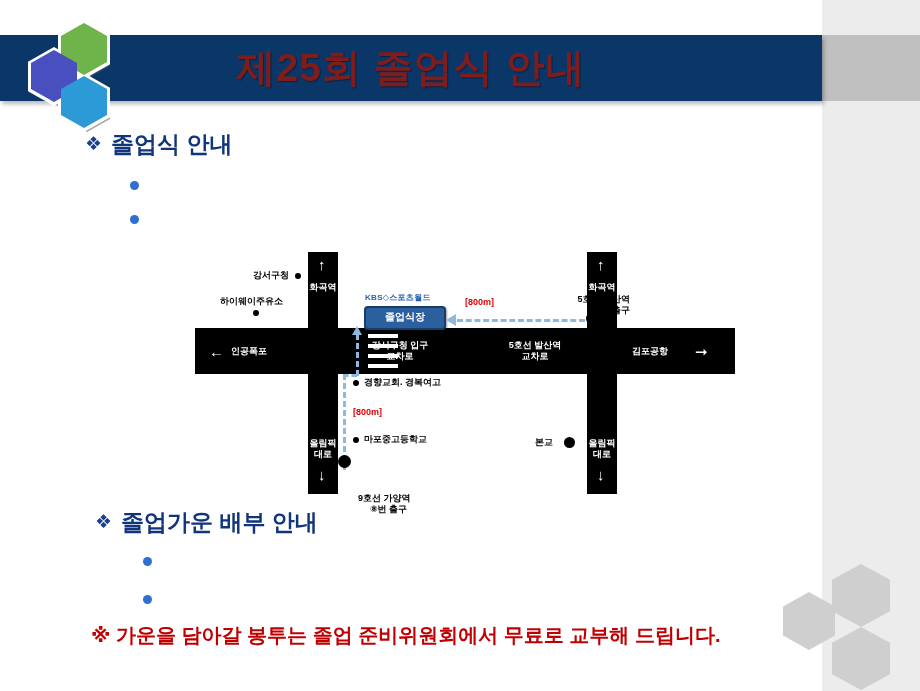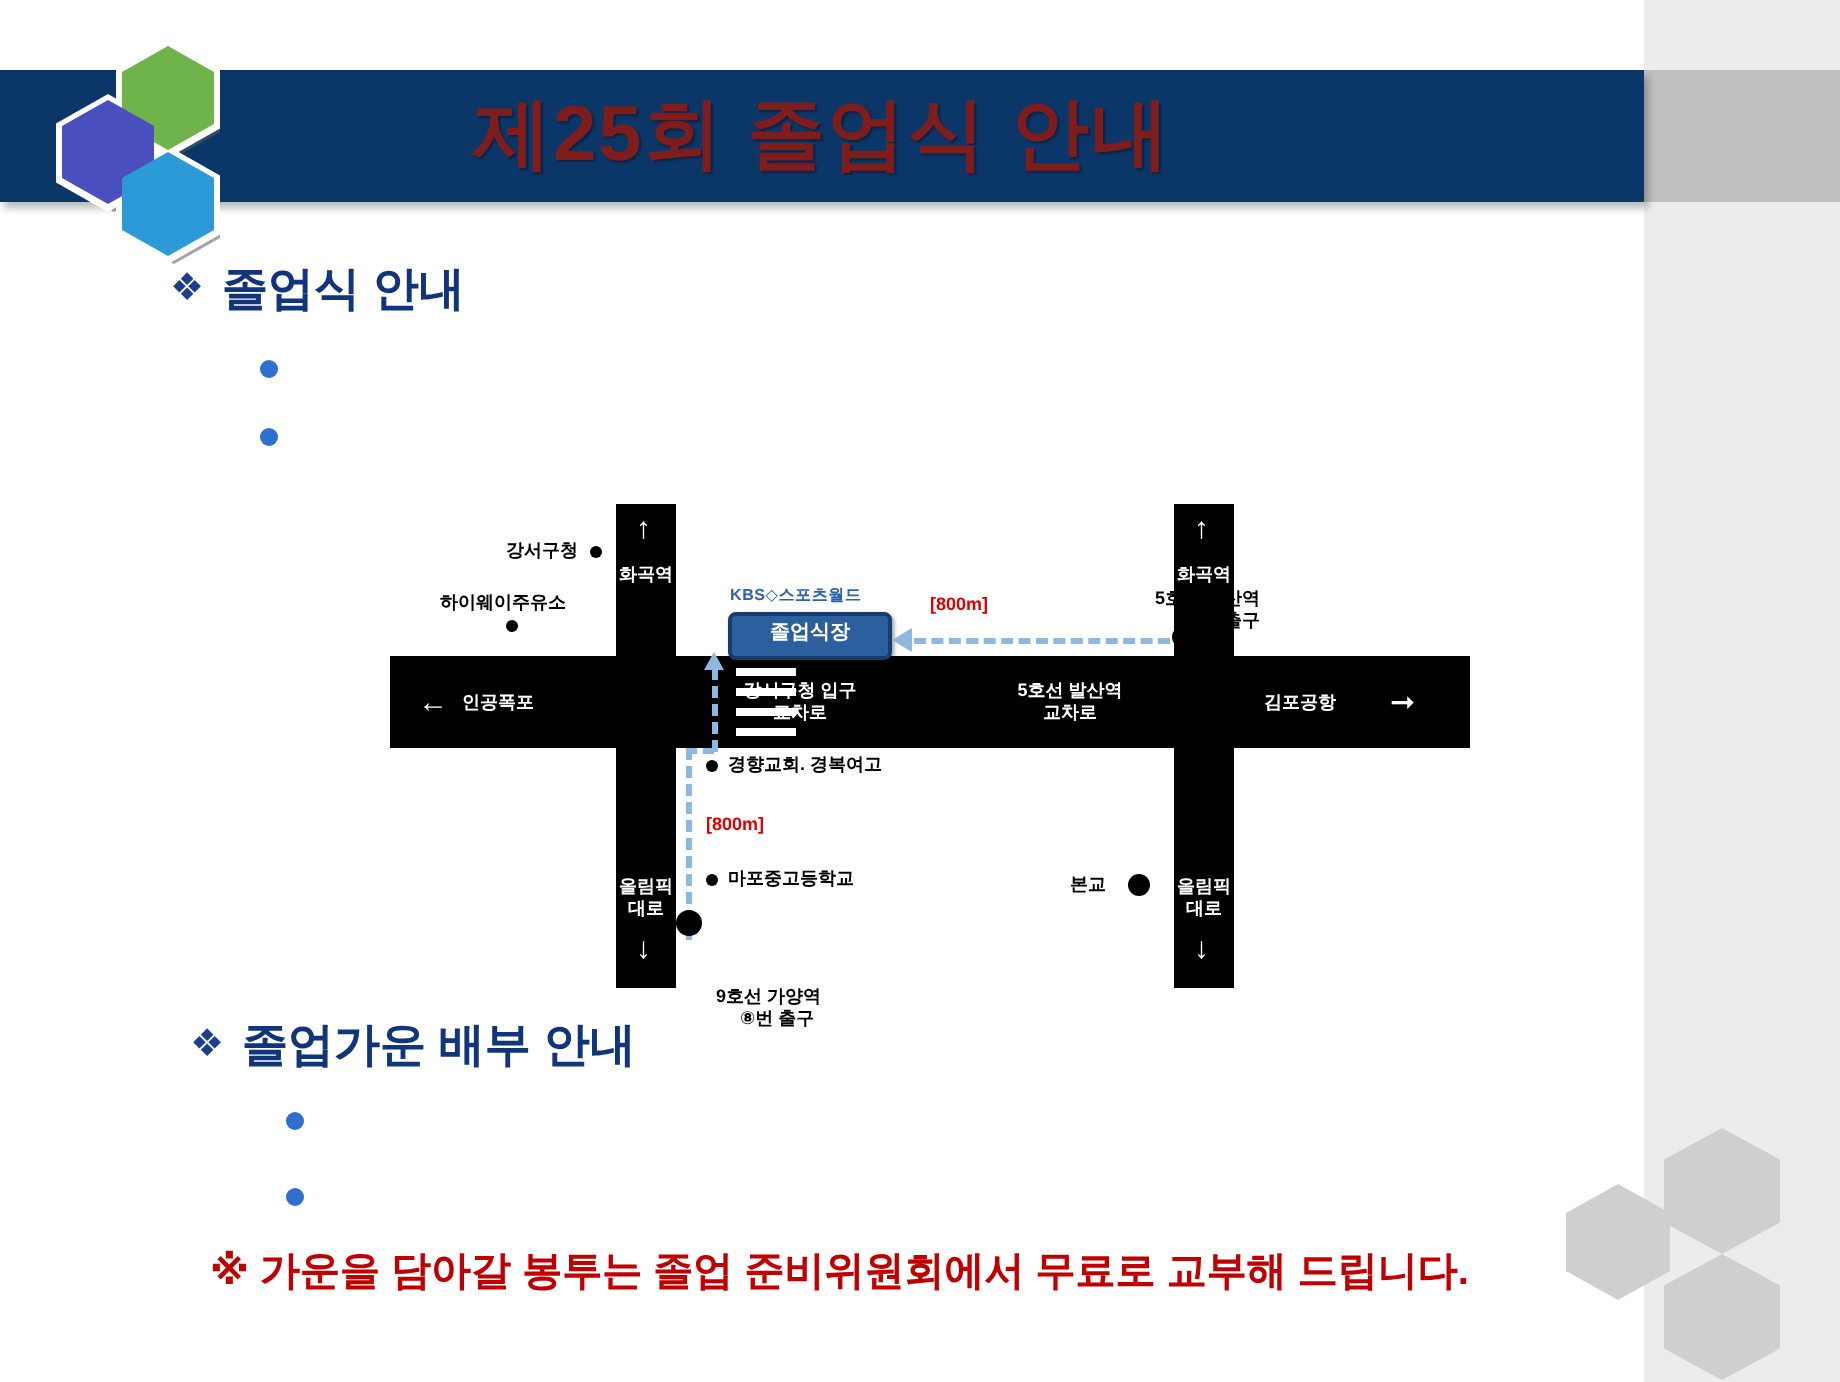--- a/index.html
+++ b/index.html
@@ -337,17 +337,17 @@
 </div>
 
 <div class="bullet-line" style="left:143px; top:550px;">
   <span class="dot-bullet"></span>
 </div>
 
 <div class="bullet-line" style="left:143px; top:588px;">
   <span class="dot-bullet"></span>
 </div>
 
-<div class="note-line" style="left:105px; top:622px;">※ 가운을 담아갈 봉투는 졸업 준비위원회에서 무료로 교부해 드립니다.</div>
+<div class="note-line" style="left:91px; top:622px;">※ 가운을 담아갈 봉투는 졸업 준비위원회에서 무료로 교부해 드립니다.</div>
 
 <div class="ghex" style="left:783px; top:592px; width:52px; height:58px;"></div>
 <div class="ghex" style="left:832px; top:564px; width:58px; height:63px;"></div>
 <div class="ghex" style="left:832px; top:627px; width:58px; height:63px;"></div>
 
 </body></html>

